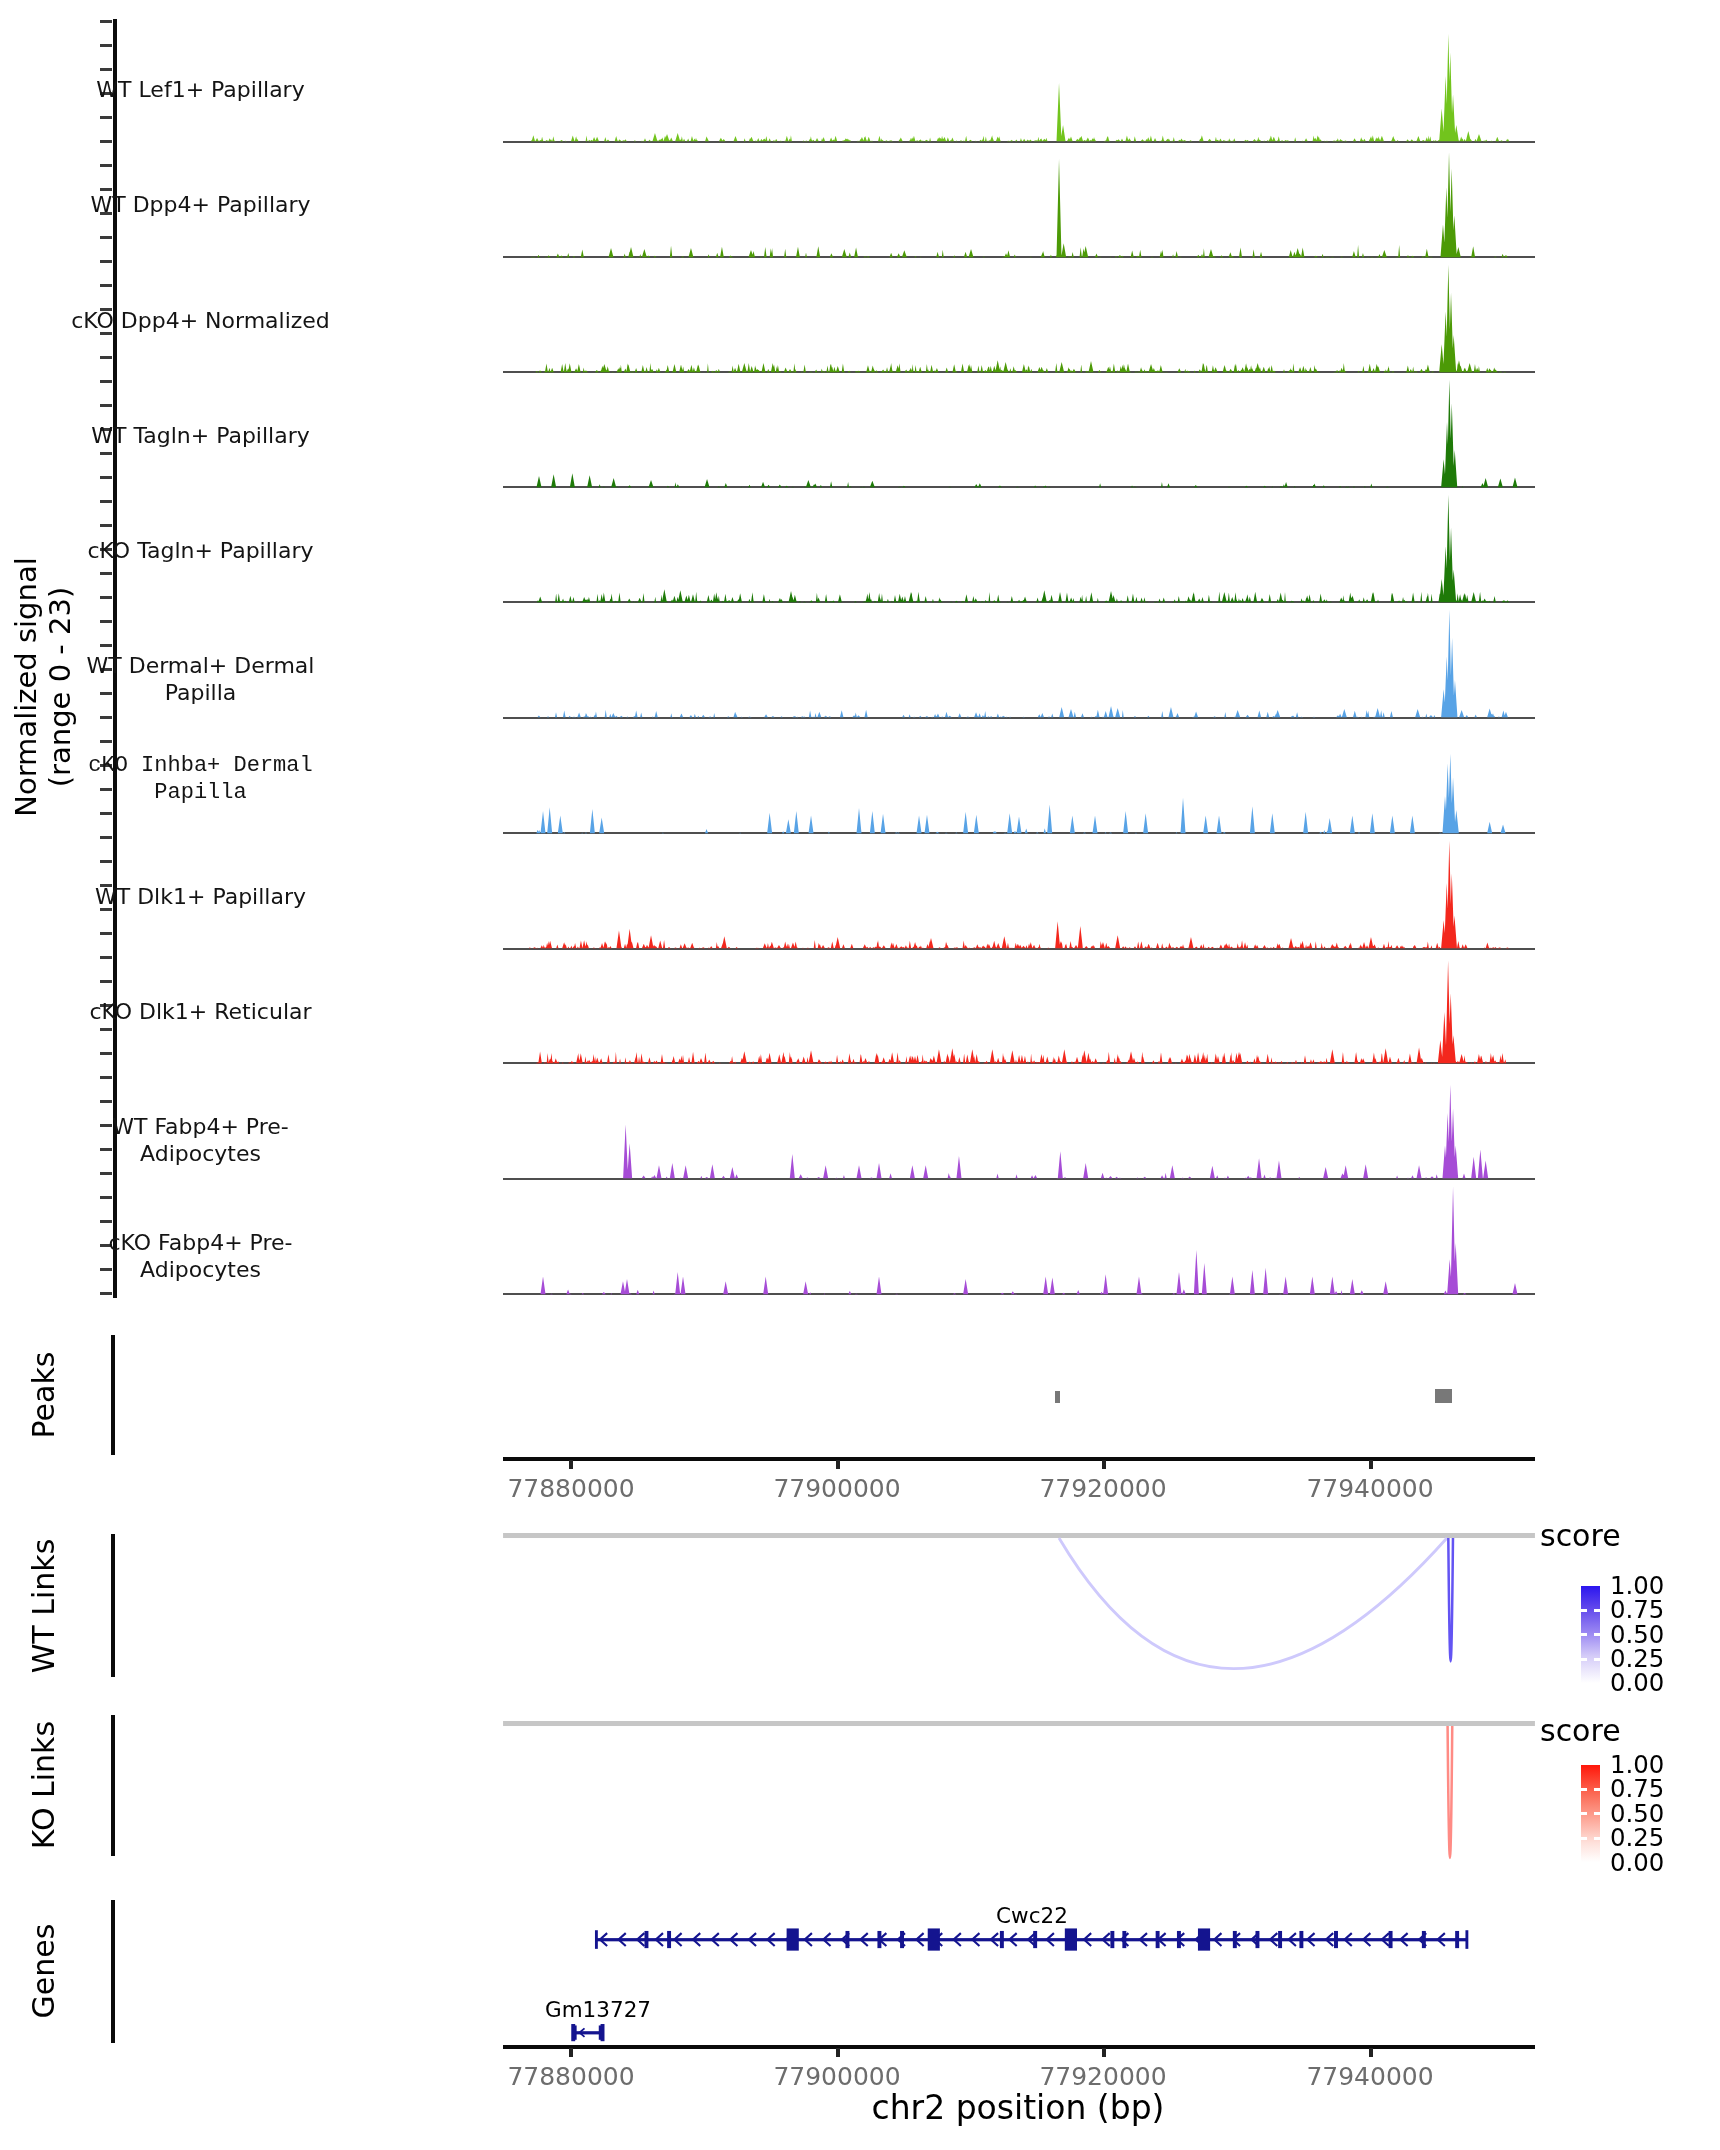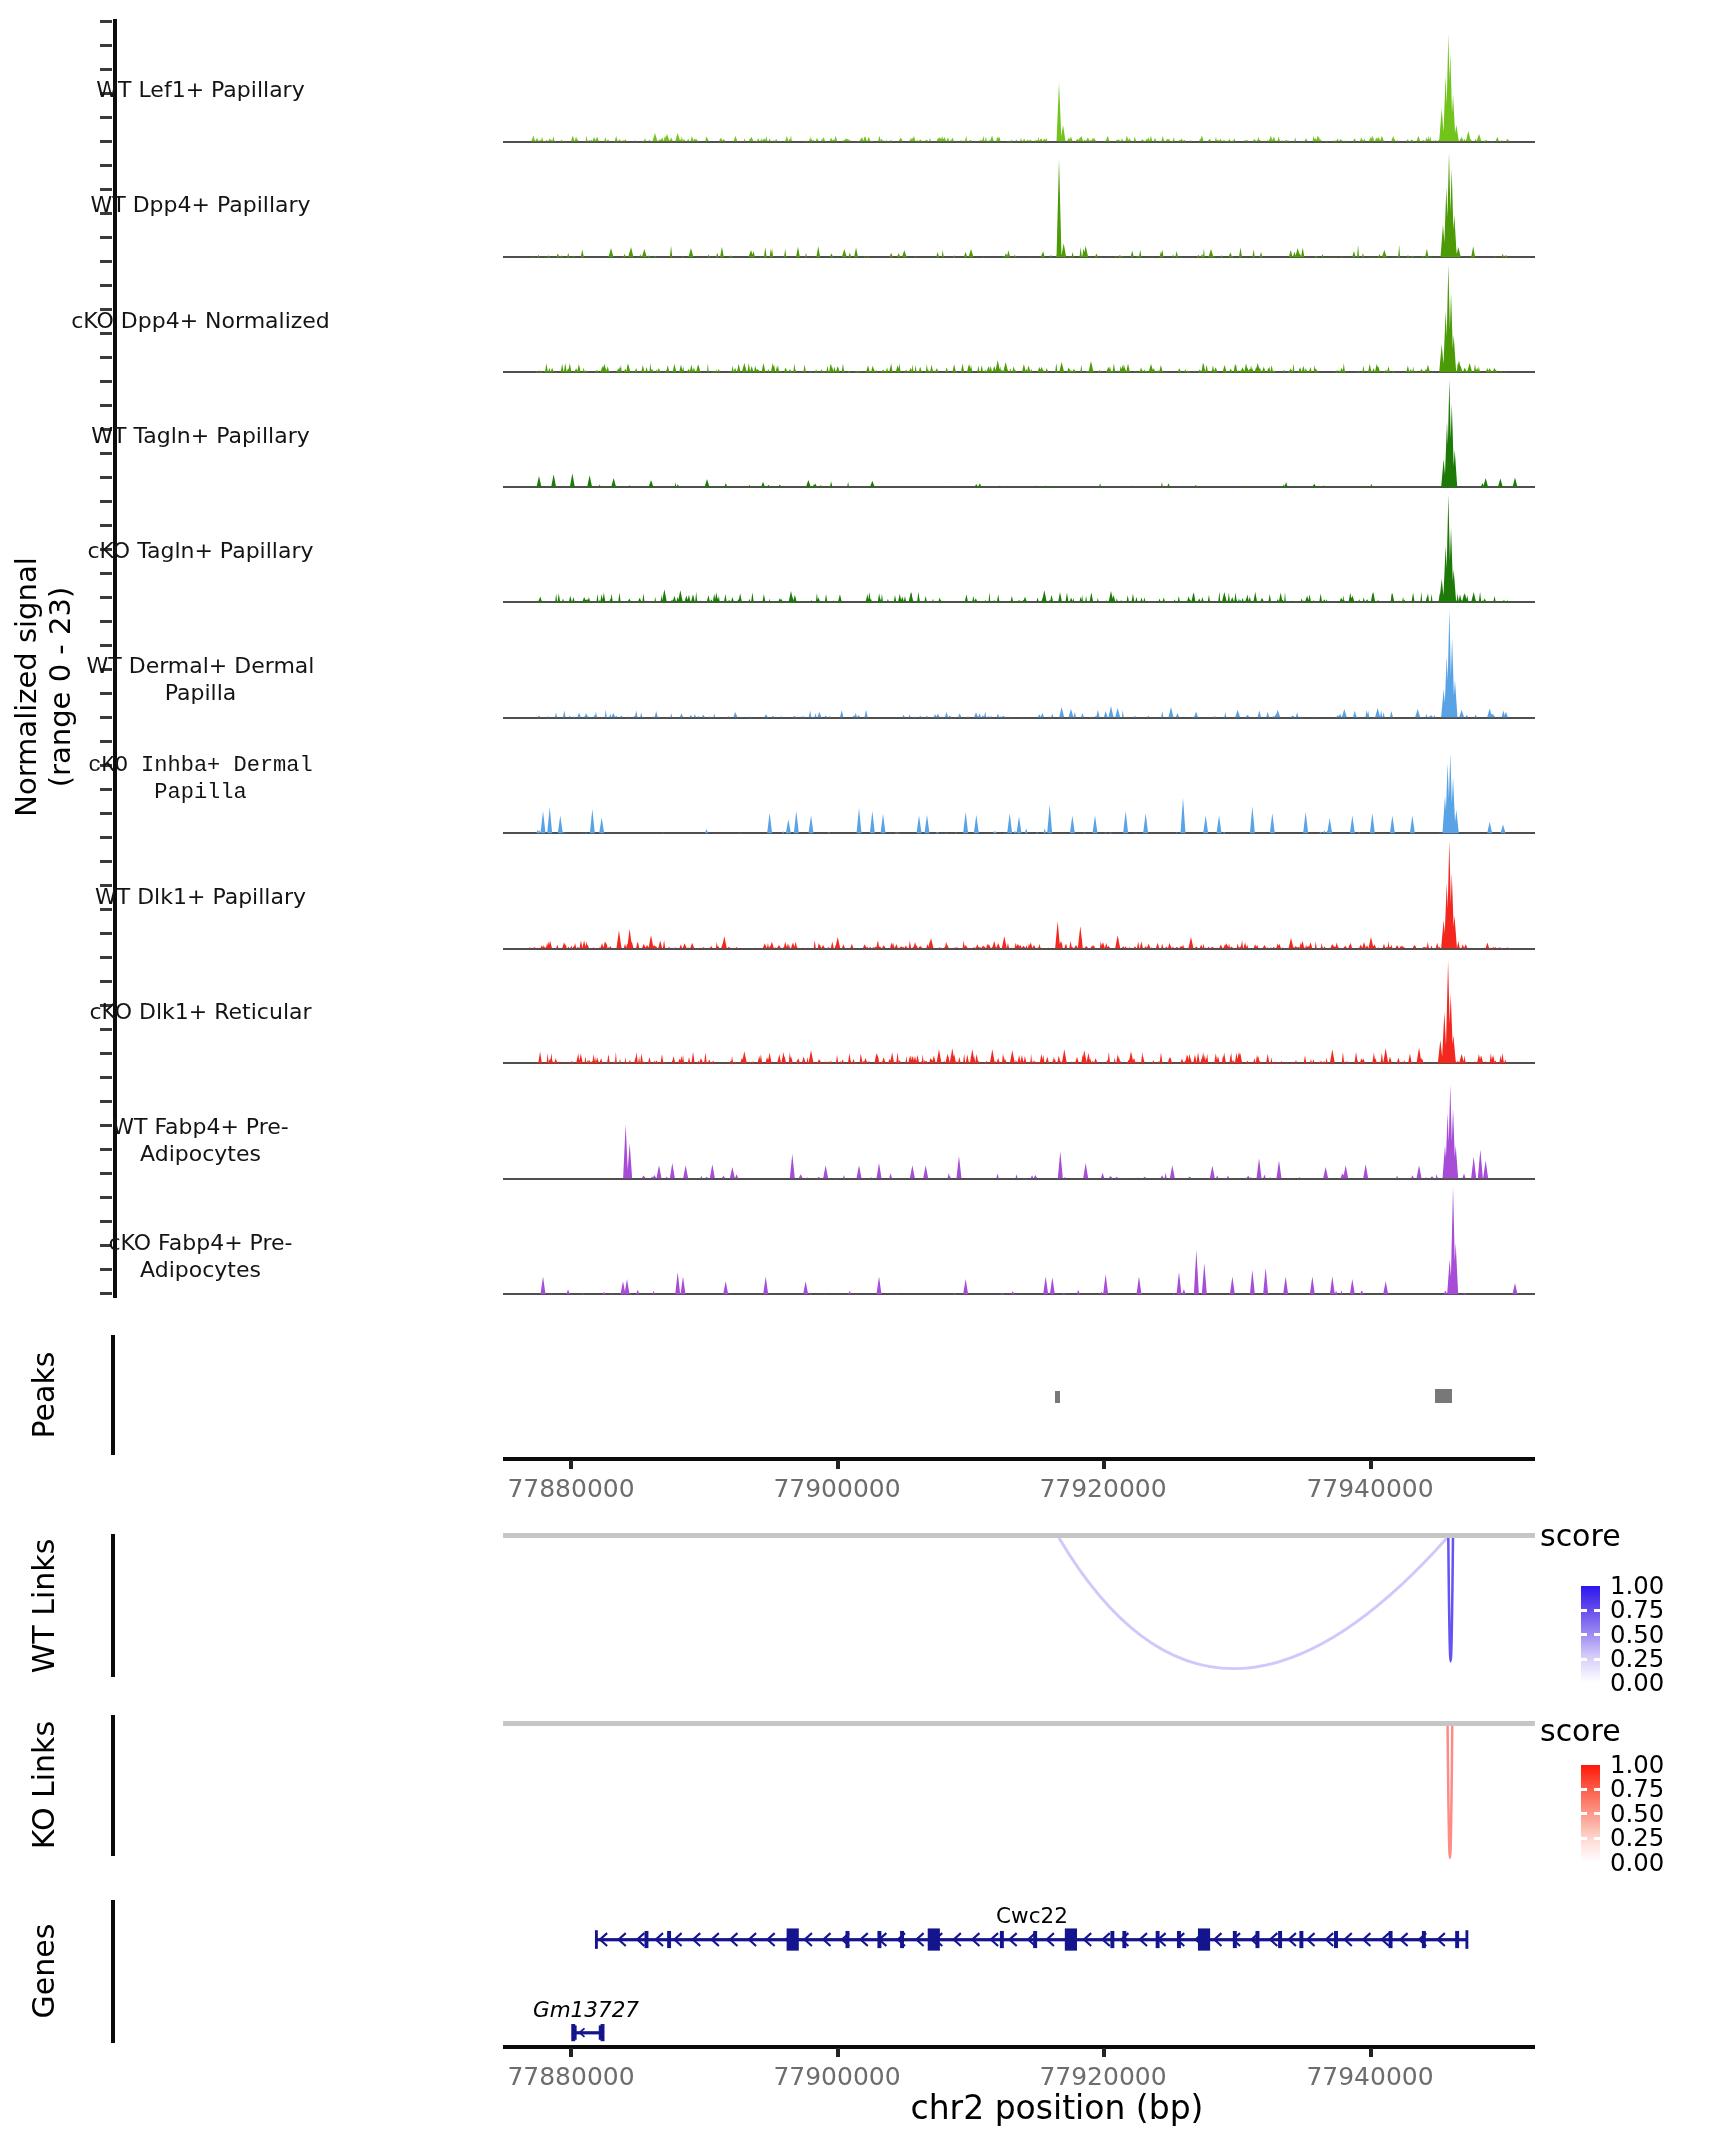--- a/index.html
+++ b/index.html
@@ -238,28 +238,28 @@
       <rect x="783.5077519379845" y="49.5" width="17" height="31" fill="#14148f"></rect>
       <rect x="969.4250645994832" y="49.5" width="17" height="31" fill="#14148f"></rect>
       <rect x="96.67700258397929" y="193" width="40.90180878552974" height="4.5" fill="#14148f"></rect>
       <rect x="95.67700258397929" y="185" width="6" height="20" fill="#14148f"></rect>
       <rect x="132.57881136950903" y="185" width="6" height="20" fill="#14148f"></rect>
       <path d="M112.67700258397929,189 L105.67700258397929,195 L112.67700258397929,201" fill="none" stroke="#14148f" stroke-width="2.5"></path>
       <rect x="94.17700258397929" y="183" width="5.5" height="24" fill="#14148f"></rect>
       <rect x="135.07881136950903" y="183" width="5.5" height="24" fill="#14148f"></rect>
     </svg>
   <div class="genelabel" style="left:946px;top:1903px;">Cwc22</div>
-  <div class="genelabel" style="left:500px;top:1997px;font-style:italic;">Gm13727</div>
+  <div class="genelabel" style="left:512px;top:1997px;">Gm13727</div>
 
   <div class="xaxis" style="top:2045px;height:4.3px;"></div>
   <div id="axis-bottom">
       <div class="xtick" style="left: 569px; top: 2048px;"></div>
       <div class="xlab" style="left: 492px; top: 2062px;">77880000</div>
       <div class="xtick" style="left: 836px; top: 2048px;"></div>
       <div class="xlab" style="left: 758px; top: 2062px;">77900000</div>
       <div class="xtick" style="left: 1102px; top: 2048px;"></div>
       <div class="xlab" style="left: 1024px; top: 2062px;">77920000</div>
       <div class="xtick" style="left: 1369px; top: 2048px;"></div>
       <div class="xlab" style="left: 1291px; top: 2062px;">77940000</div>
     </div>
-  <div class="axis-title" style="left:770px;top:2088px;">chr2 position (bp)</div>
+  <div class="axis-title" style="left:731px;top:2088px;">chr2 position (bp)</div>
 </div>
 
 
 </body></html>

